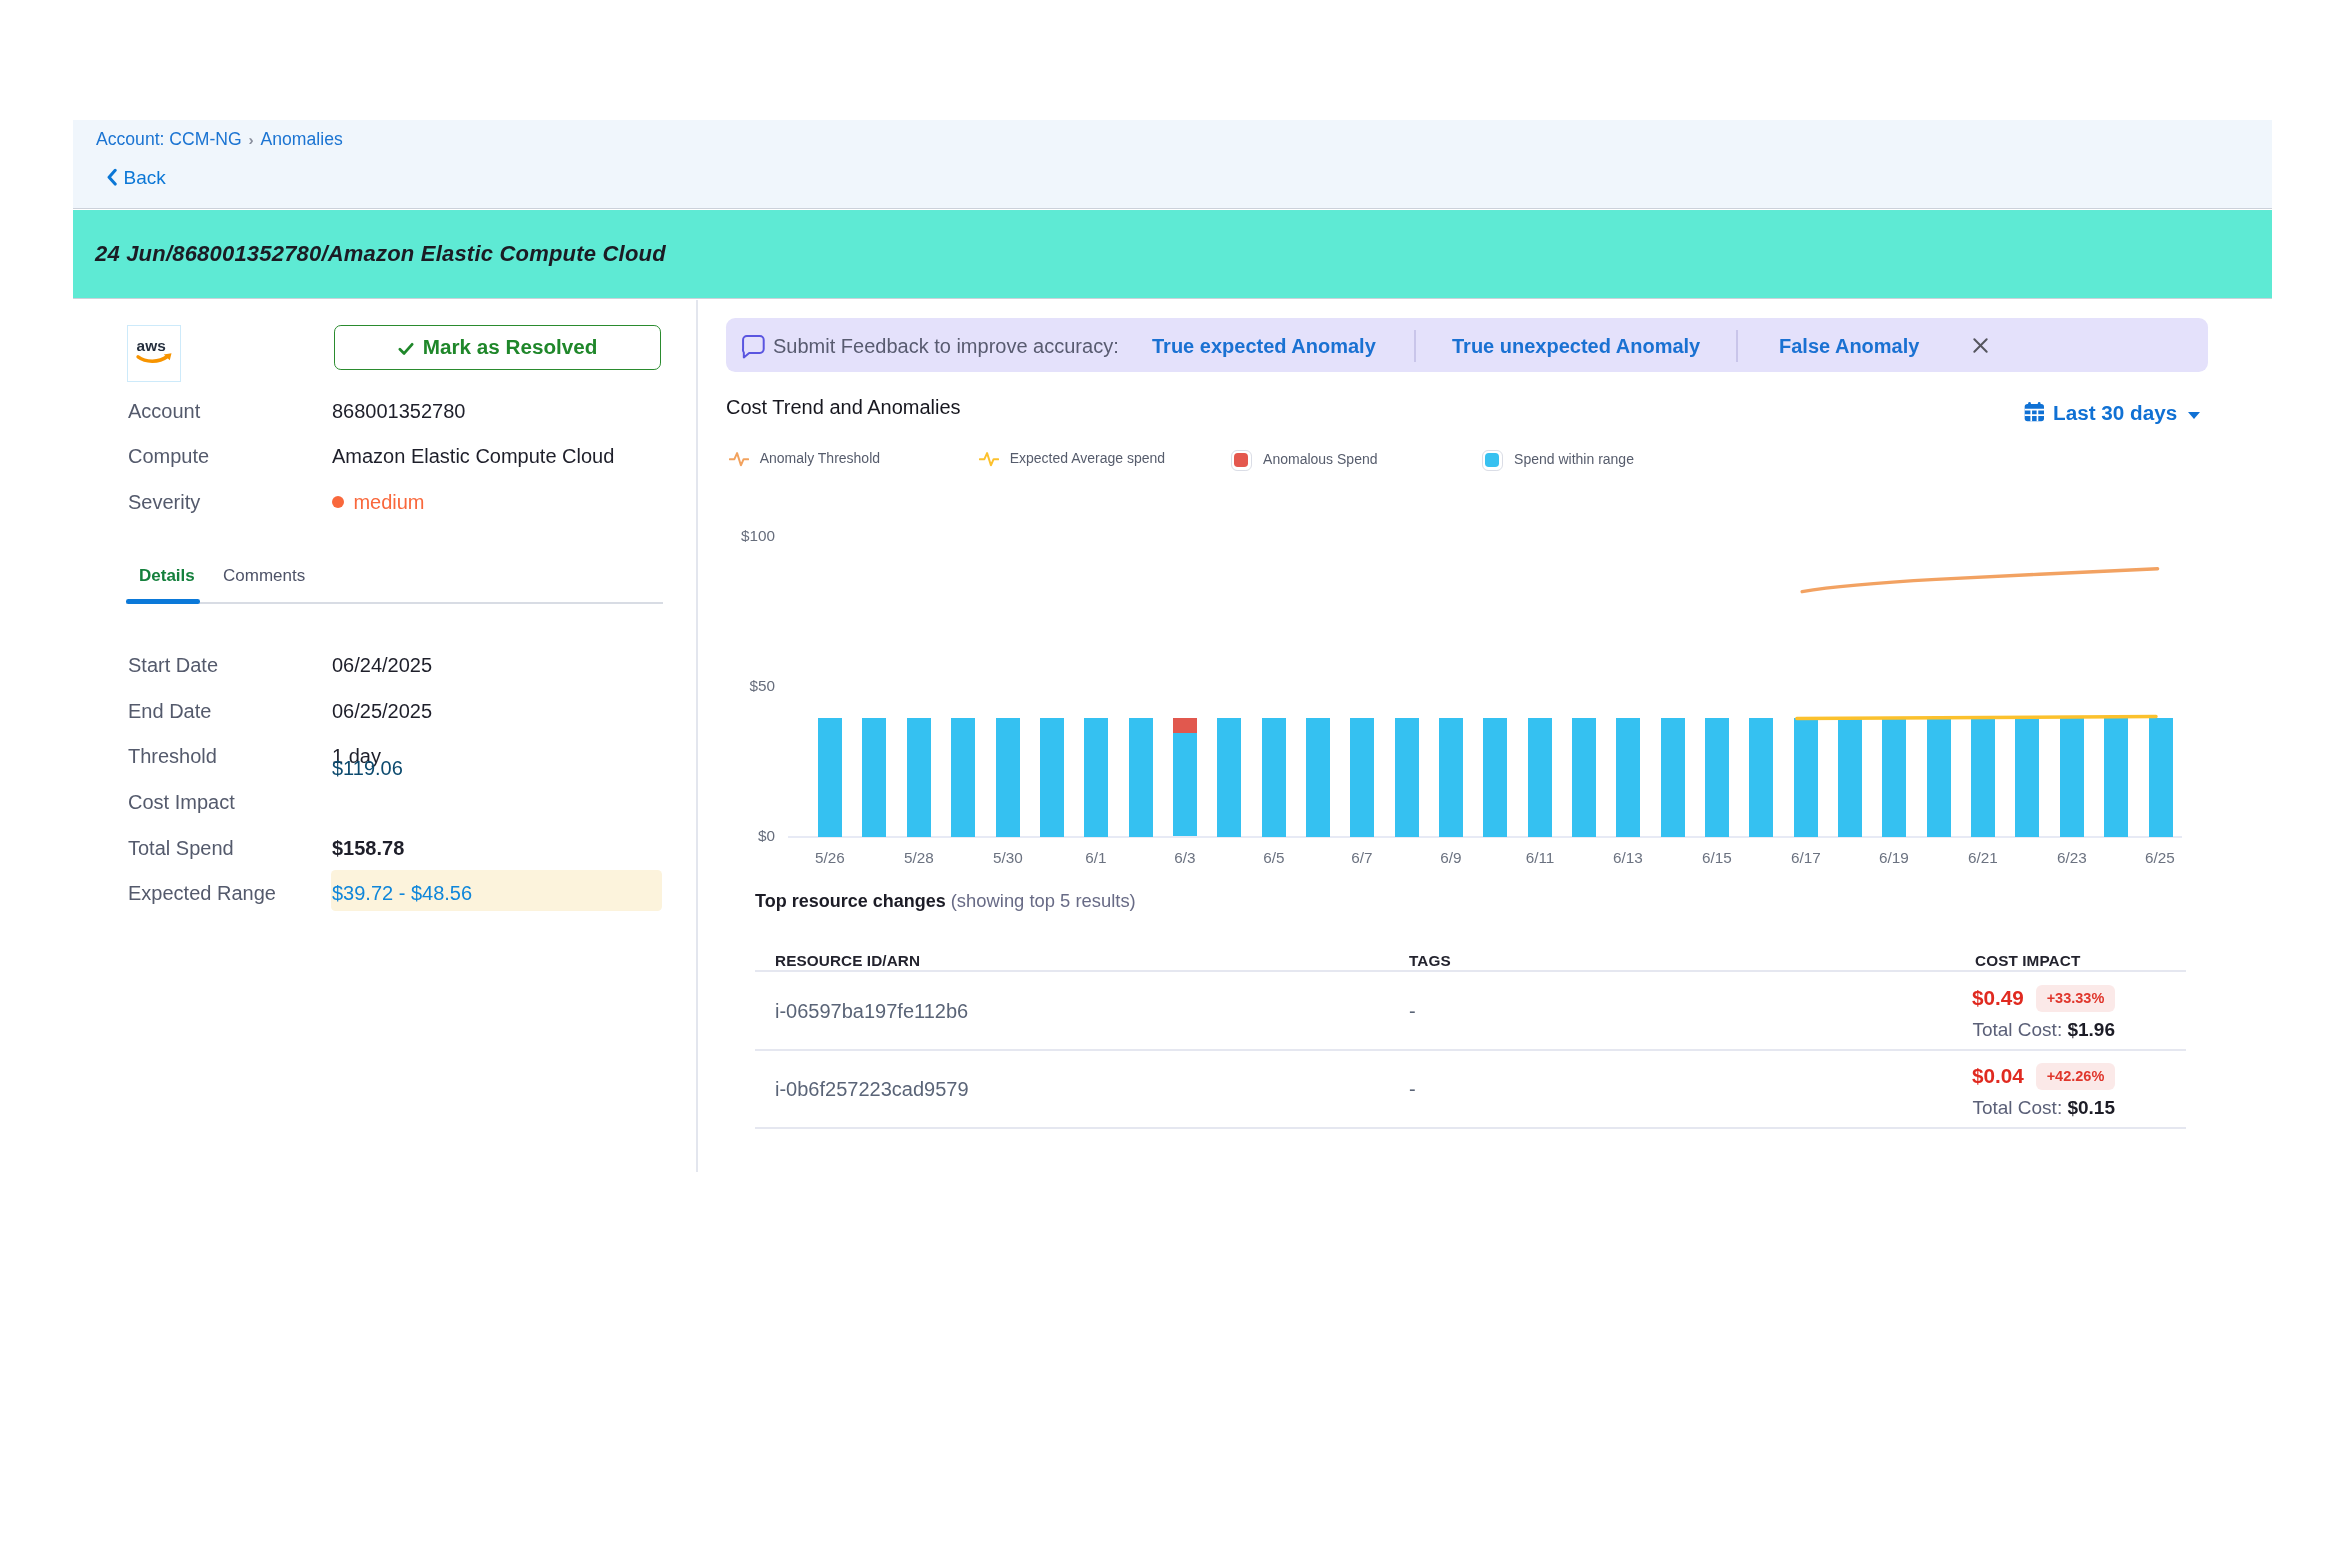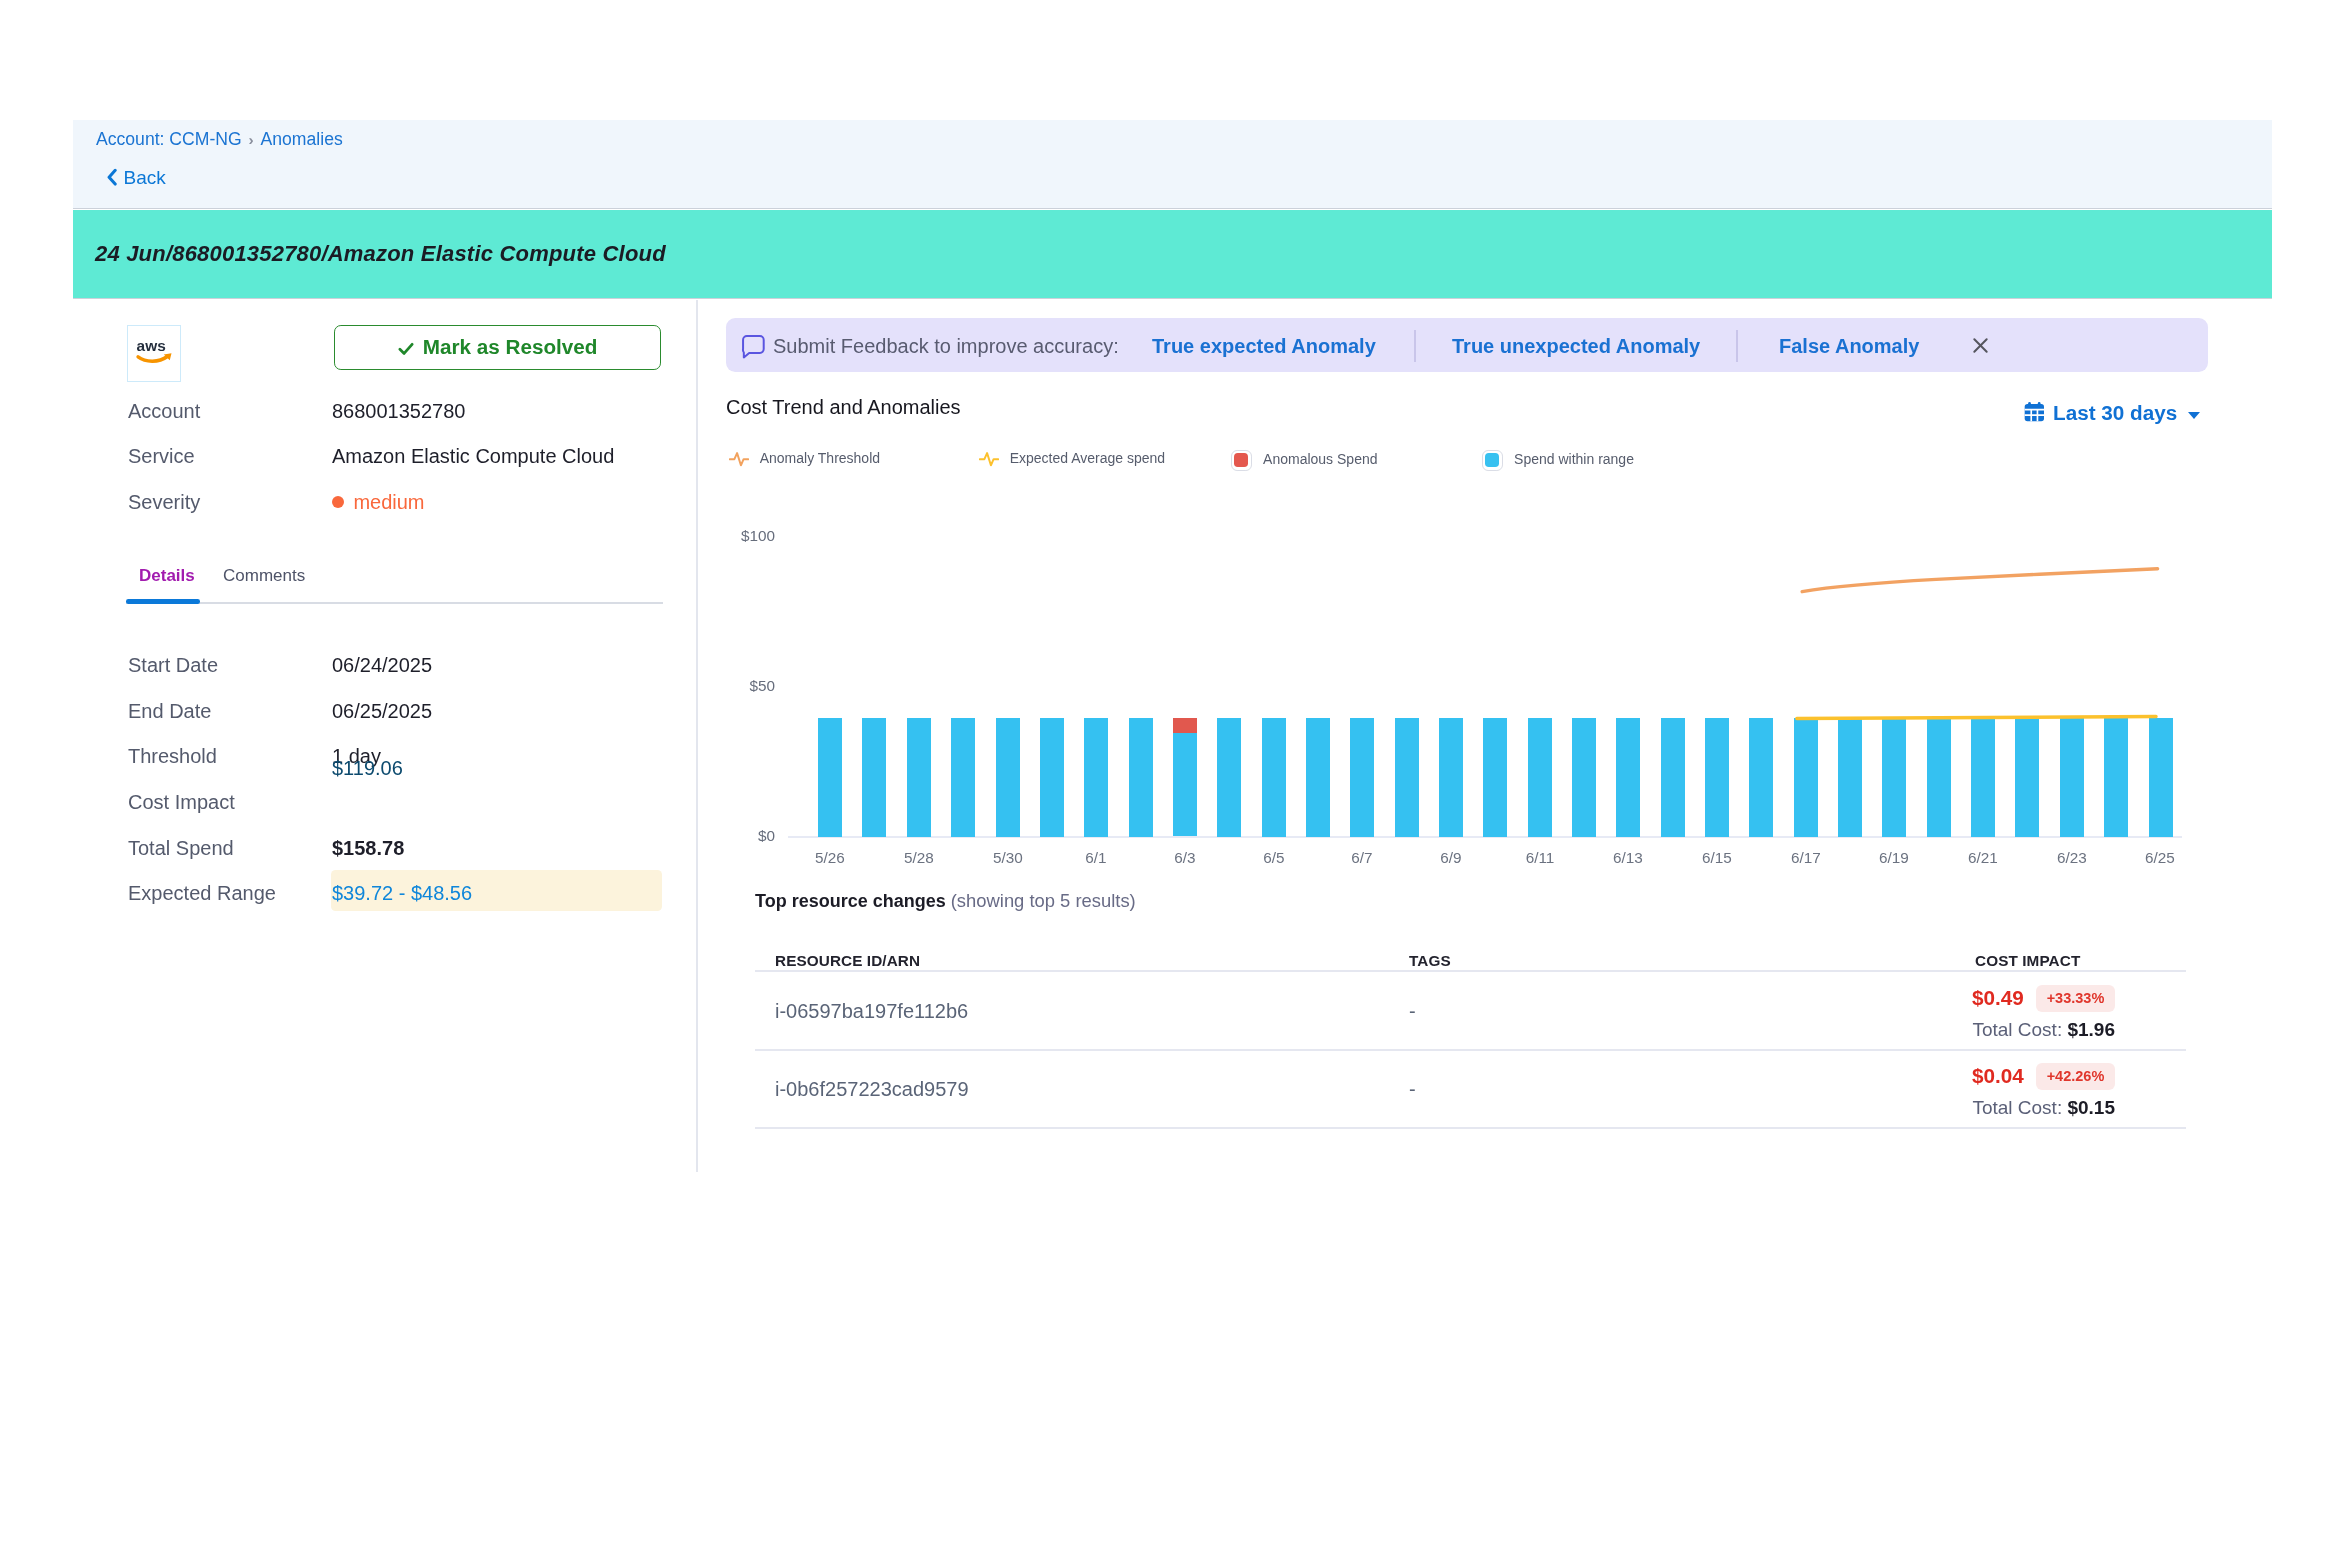--- a/index.html
+++ b/index.html
@@ -16,21 +16,21 @@
 .backrow svg { vertical-align:-2.3px; margin-right:6.1px; }
 .pgtitle { position:absolute; left:22px; top:31px; font-size:22px; font-weight:700; color:#1b1c24; letter-spacing:0.2px; }
 
 .awsbox { position:absolute; left:127px; top:325px; width:54px; height:57px; background:#fff;
   border:1.5px solid #cdeafa; }
 .mark-btn { position:absolute; left:334px; top:325px; width:327px; height:45px; border:1.5px solid #2a8b2e;
   border-radius:6.9px; color:#1f872a; font-size:20.7px; font-weight:700; text-align:center; line-height:42px; background:#fff; }
 .mark-btn svg { vertical-align:-1.5px; margin-right:9.2px; }
 .lbl { position:absolute; left:128px; font-size:20px; color:#545a6c; }
 .val { position:absolute; left:332px; font-size:20px; color:#1e1f2a; }
-.tab-details { position:absolute; left:139px; top:566px; font-size:17px; font-weight:700; color:#a21caf; }
+.tab-details { position:absolute; left:139px; top:566px; font-size:17px; font-weight:700; color:#15803d; }
 .tab-comments { position:absolute; left:223px; top:566px; font-size:17px; color:#4e5368; }
 .tabline { position:absolute; left:126px; top:602px; width:537px; height:1.5px; background:#d8dce4; }
 .tabline-blue { position:absolute; left:126px; top:599px; width:74px; height:4.6px; background:#0b79d9; border-radius:2.3px; }
 .expected-box { position:absolute; left:331px; top:870px; width:331px; height:41px; background:#fcf3dc; border-radius:4.6px; }
 .vdivider { position:absolute; left:696px; top:300px; width:1.5px; height:872px; background:#e3e6ee; }
 
 .banner { position:absolute; left:726px; top:318px; width:1482px; height:54px; background:#e4e1fb; border-radius:9.2px; }
 .banner-text { position:absolute; left:47px; top:17px; font-size:20px; color:#585b70; }
 .blink { position:absolute; top:17px; font-size:20px; font-weight:700; color:#1a71d2; }
 .bsep { position:absolute; top:11.5px; width:1.5px; height:32px; background:#c9c5ea; }
@@ -77,21 +77,21 @@
     <path d="M13 40 C 23 47.5, 40 47.5, 51 39.5" fill="none" stroke="#f79400" stroke-width="4.5" stroke-linecap="round"></path>
     <path d="M53.5 42.5 L55 36.5 L48.5 37.5 Z" fill="#f79400" stroke="#f79400" stroke-width="2"></path>
   </svg>
 </div>
 <div class="mark-btn"><svg width="16" height="13.8" viewBox="0 0 21 18">
       <path d="M2.5 9.5 L8 15 L18.5 3" fill="none" stroke="#1f872a" stroke-width="3.6" stroke-linecap="round" stroke-linejoin="round"></path>
     </svg>Mark as Resolved</div>
 
 <div class="lbl" style="top:400px">Account</div>
 <div class="val" style="top:400px">868001352780</div>
-<div class="lbl" style="top:445px">Service</div>
+<div class="lbl" style="top:445px">Compute</div>
 <div class="val" style="top:445px">Amazon Elastic Compute Cloud</div>
 <div class="lbl" style="top:491px">Severity</div>
 <div class="val" style="top:491px;color:#f9683c"><span style="display:inline-block;width:12.2px;height:12.2px;border-radius:50%;background:#f9683c;margin-right:9.2px;vertical-align:0.8px"></span>medium</div>
 
 <div class="tab-details">Details</div>
 <div class="tab-comments">Comments</div>
 <div class="tabline"></div>
 <div class="tabline-blue"></div>
 
 <div class="lbl" style="top:654px">Start Date</div>

